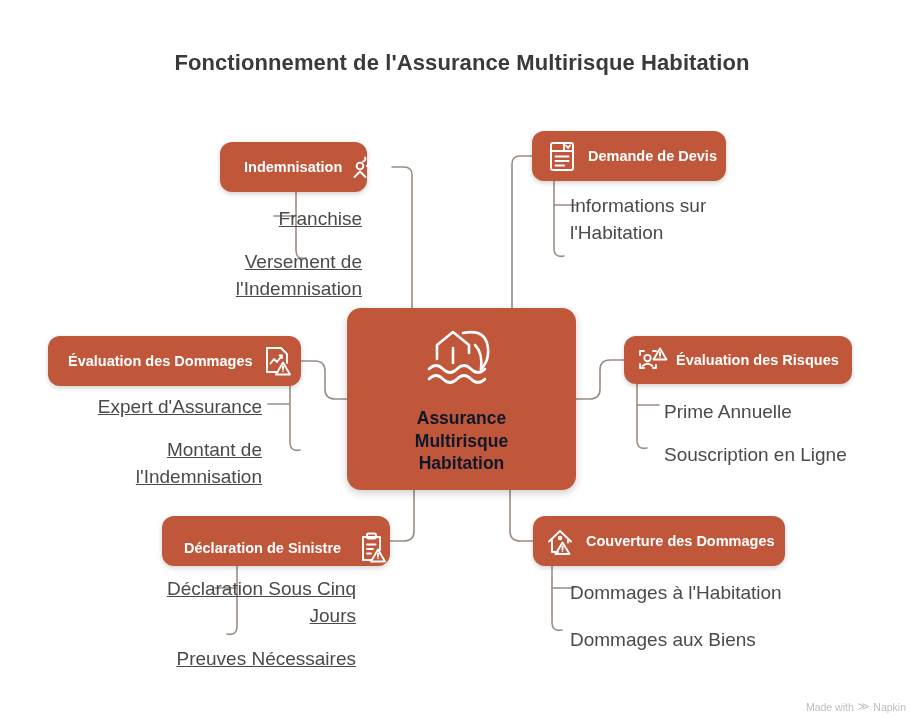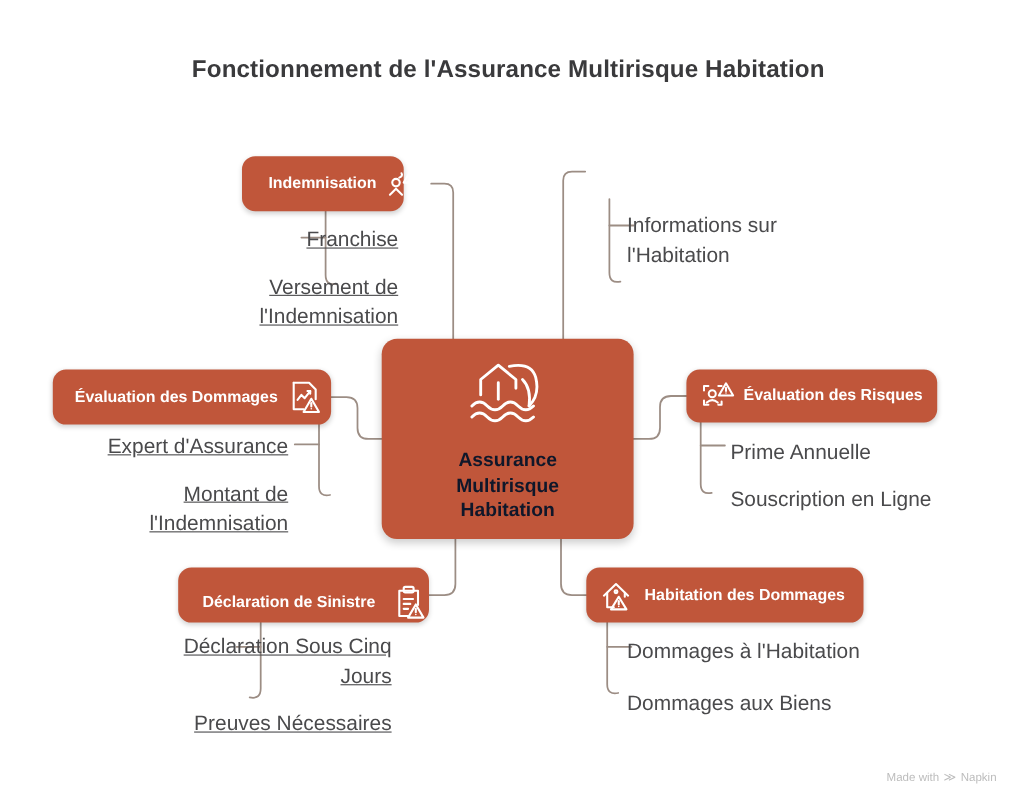--- a/index.html
+++ b/index.html
@@ -134,20 +134,34 @@
         <path d="M23.5 7.5 L23.5 10.5"></path>
         <circle cx="23.5" cy="12.2" r=".7" fill="#ffffff" stroke="none"></circle>
       </svg>
     </div>
   </div>
   <div class="sub r" style="left:190px;top:206px;width:172px;">
     <div>Franchise</div>
     <div style="margin-top:16px;">Versement de l'Indemnisation</div>
   </div>
 
+  <div class="node" id="node-devis">
+    <div class="ico">
+      <svg width="32" height="34" viewBox="0 0 32 34" fill="none" stroke="#ffffff" stroke-width="1.9" stroke-linecap="round" stroke-linejoin="round">
+        <rect x="5" y="4" width="22" height="27" rx="2"></rect>
+        <path d="M5 12 L27 12"></path>
+        <path d="M18 4 L18 12"></path>
+        <path d="M20 6.5 L22 9 L24 6.5"></path>
+        <path d="M9.5 17.5 L22.5 17.5"></path>
+        <path d="M9.5 22 L22.5 22"></path>
+        <path d="M9.5 26.5 L18 26.5"></path>
+      </svg>
+    </div>
+    <div class="lbl">Demande de Devis</div>
+  </div>
   <div class="sub l" style="left:570px;top:193px;width:180px;">
     <div>Informations sur l'Habitation</div>
   </div>
 
   <div class="node" id="node-evaluation-dommages">
     <div class="lbl">Évaluation des Dommages</div>
     <div class="ico">
       <svg width="32" height="34" viewBox="0 0 32 34" fill="none" stroke="#ffffff" stroke-width="1.9" stroke-linecap="round" stroke-linejoin="round">
         <path d="M6 4 L20 4 L26 10 L26 19"></path>
         <path d="M6 4 L6 28 L15 28"></path>
@@ -211,21 +225,21 @@
       <svg width="32" height="32" viewBox="0 0 32 32" fill="none" stroke="#ffffff" stroke-width="1.9" stroke-linecap="round" stroke-linejoin="round">
         <path d="M4 16.5 L15 6 L26 16.5"></path>
         <path d="M7 14 L7 27 L13 27"></path>
         <path d="M23 14 L23 17.5"></path>
         <circle cx="15" cy="13" r="1.3"></circle>
         <path d="M17.5 17.5 L24.5 29 L10.5 29 Z"></path>
         <path d="M17.5 21.5 L17.5 24.5"></path>
         <circle cx="17.5" cy="26.4" r=".75" fill="#ffffff" stroke="none"></circle>
       </svg>
     </div>
-    <div class="lbl">Habitation des Dommages</div>
+    <div class="lbl">Couverture des Dommages</div>
   </div>
   <div class="sub l" style="left:570px;top:580px;width:230px;">
     <div>Dommages à l'Habitation</div>
     <div style="margin-top:20px;">Dommages aux Biens</div>
   </div>
 
   <div class="watermark">
     <span>Made with</span>
     <span class="wm-mark">≫</span>
     <span>Napkin</span>

